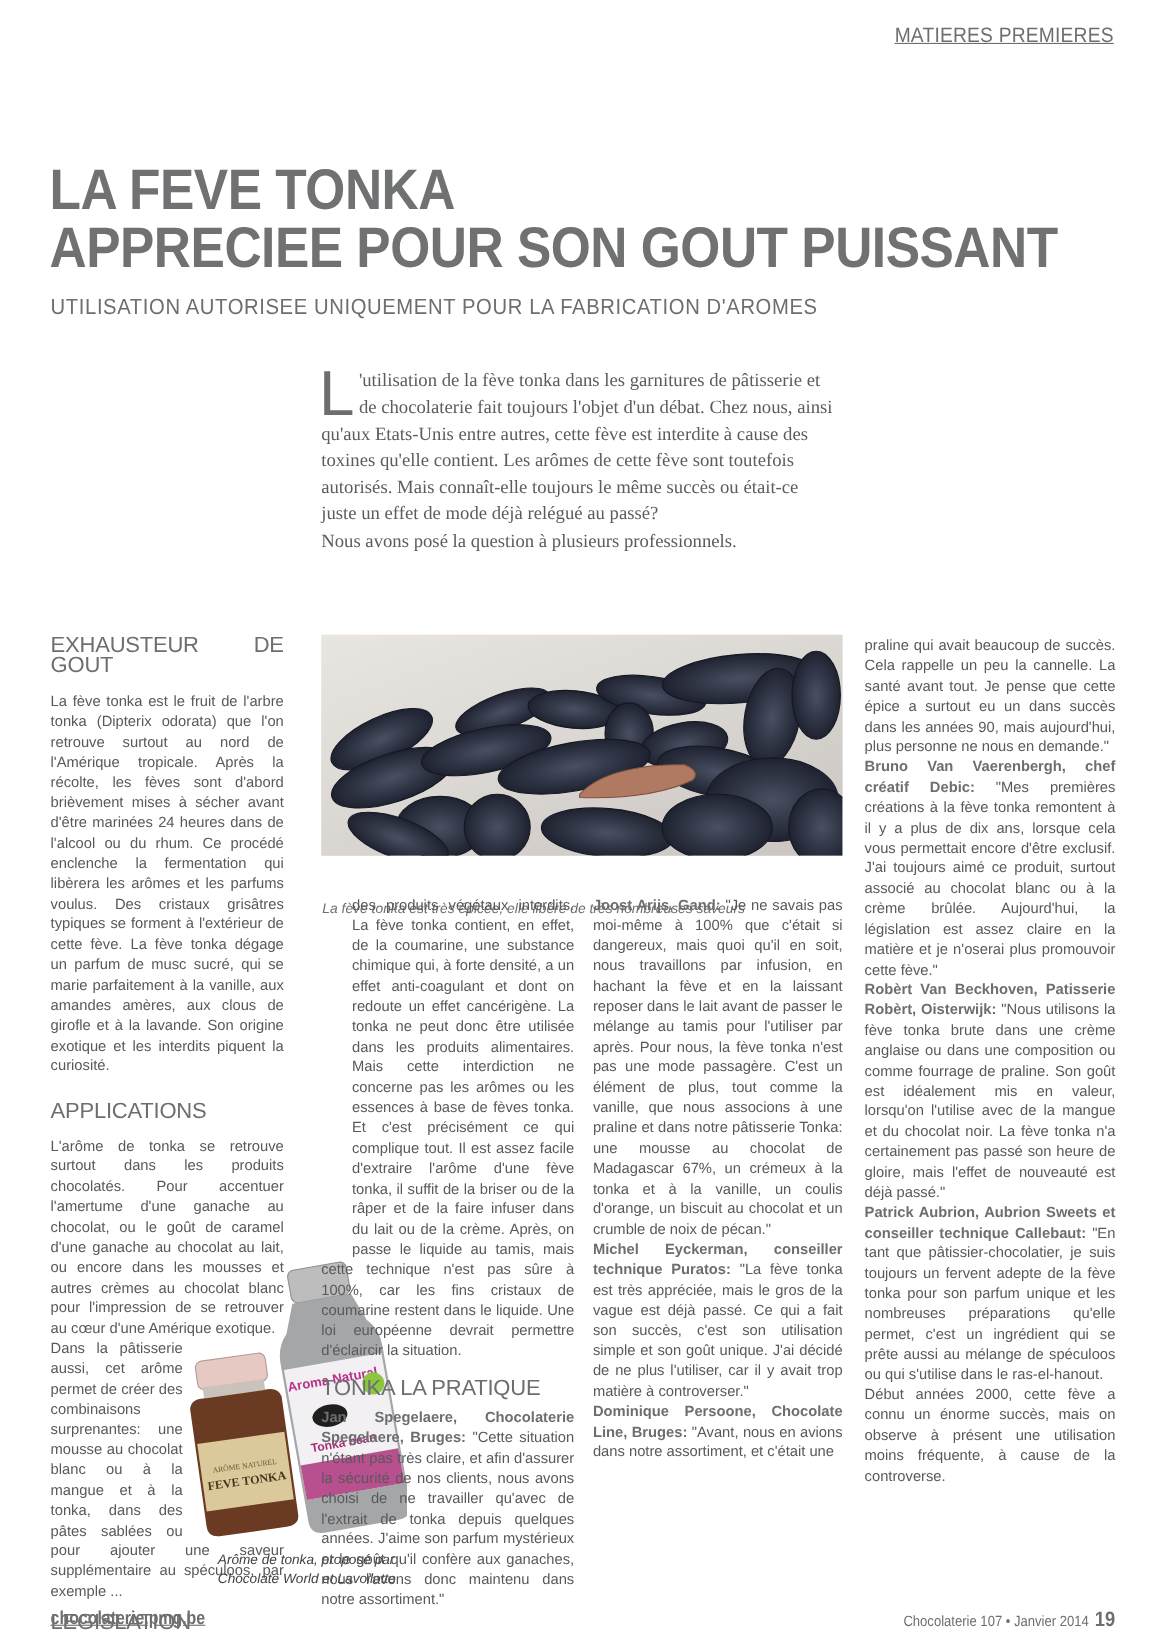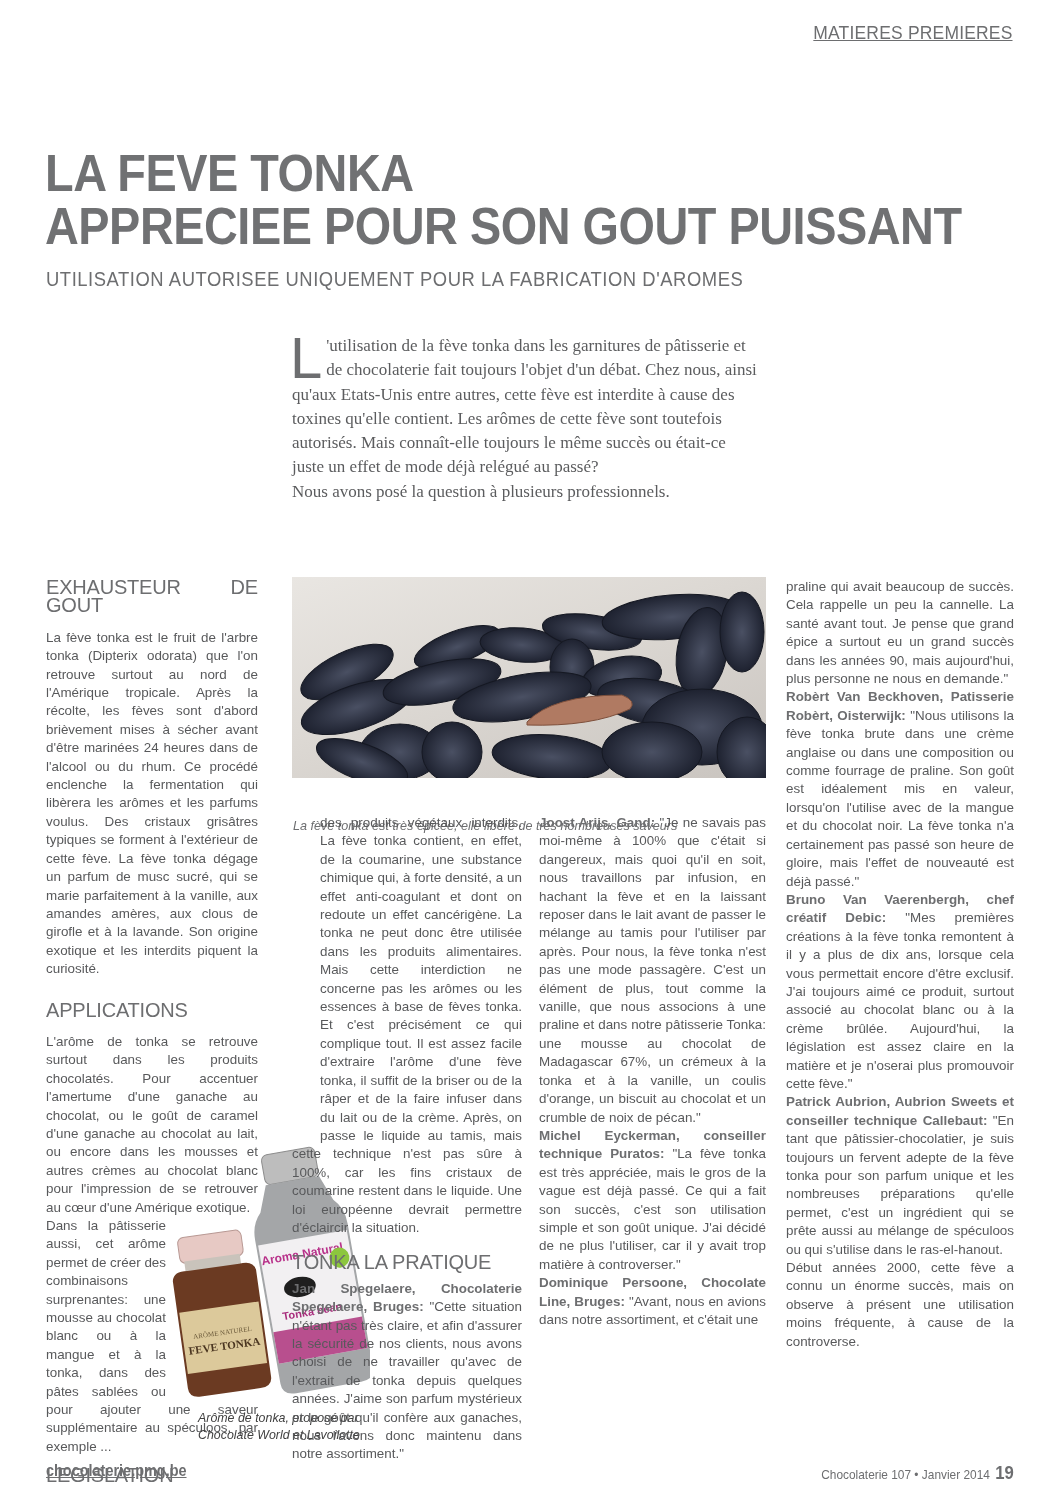--- a/index.html
+++ b/index.html
@@ -141,23 +141,23 @@
   <p><b>Jan Spegelaere, Chocolaterie Spegelaere, Bruges:</b> <span>"Cette situation n'étant pas très claire, et afin d'assurer la sécurité de nos clients, nous avons choisi de ne travailler qu'avec de l'extrait de tonka depuis quelques années. J'aime son parfum mystérieux et le goût qu'il confère aux ganaches, nous l'avons donc maintenu dans notre assortiment."</span></p>
 </div>
 
 <div class="col" id="col3">
   <p><b>Joost Arijs, Gand:</b> <span>"Je ne savais pas moi-même à 100% que c'était si dangereux, mais quoi qu'il en soit, nous travaillons par infusion, en hachant la fève et en la laissant reposer dans le lait avant de passer le mélange au tamis pour l'utiliser par après. Pour nous, la fève tonka n'est pas une mode passagère. C'est un élément de plus, tout comme la vanille, que nous associons à une praline et dans notre pâtisserie Tonka: une mousse au chocolat de Madagascar 67%, un crémeux à la tonka et à la vanille, un coulis d'orange, un biscuit au chocolat et un crumble de noix de pécan."</span></p>
   <p><b>Michel Eyckerman, conseiller technique Puratos:</b> <span>"La fève tonka est très appréciée, mais le gros de la vague est déjà passé. Ce qui a fait son succès, c'est son utilisation simple et son goût unique. J'ai décidé de ne plus l'utiliser, car il y avait trop matière à controverser."</span></p>
   <p><b>Dominique Persoone, Chocolate Line, Bruges:</b> <span>"Avant, nous en avions dans notre assortiment, et c'était une</span></p>
 </div>
 
 <div class="col" id="col4">
-  <p>praline qui avait beaucoup de succès. Cela rappelle un peu la cannelle. La santé avant tout. Je pense que grand épice a surtout eu un grand succès dans les années 90, mais aujourd'hui, plus personne ne nous en demande."</p>
+  <p>praline qui avait beaucoup de succès. Cela rappelle un peu la cannelle. La santé avant tout. Je pense que cette épice a surtout eu un dans succès dans les années 90, mais aujourd'hui, plus personne ne nous en demande."</p>
+  <p><b>Bruno Van Vaerenbergh, chef créatif Debic:</b> <span>"Mes premières créations à la fève tonka remontent à il y a plus de dix ans, lorsque cela vous permettait encore d'être exclusif. J'ai toujours aimé ce produit, surtout associé au chocolat blanc ou à la crème brûlée. Aujourd'hui, la législation est assez claire en la matière et je n'oserai plus promouvoir cette fève."</span></p>
   <p><b>Robèrt Van Beckhoven, Patisserie Robèrt, Oisterwijk:</b> <span>"Nous utilisons la fève tonka brute dans une crème anglaise ou dans une composition ou comme fourrage de praline. Son goût est idéalement mis en valeur, lorsqu'on l'utilise avec de la mangue et du chocolat noir. La fève tonka n'a certainement pas passé son heure de gloire, mais l'effet de nouveauté est déjà passé."</span></p>
-  <p><b>Bruno Van Vaerenbergh, chef créatif Debic:</b> <span>"Mes premières créations à la fève tonka remontent à il y a plus de dix ans, lorsque cela vous permettait encore d'être exclusif. J'ai toujours aimé ce produit, surtout associé au chocolat blanc ou à la crème brûlée. Aujourd'hui, la législation est assez claire en la matière et je n'oserai plus promouvoir cette fève."</span></p>
   <p><b>Patrick Aubrion, Aubrion Sweets et conseiller technique Callebaut:</b> <span>"En tant que pâtissier-chocolatier, je suis toujours un fervent adepte de la fève tonka pour son parfum unique et les nombreuses préparations qu'elle permet, c'est un ingrédient qui se prête aussi au mélange de spéculoos ou qui s'utilise dans le ras-el-hanout.</span></p>
   <p>Début années 2000, cette fève a connu un énorme succès, mais on observe à présent une utilisation moins fréquente, à cause de la controverse.</p>
 </div>
 
 <div class="footer-left">chocolaterie.pmg.be</div>
 <div class="footer-right">
   <span>Chocolaterie 107 • Janvier 2014</span><span class="pagenum">19</span>
 </div>
 
 </body></html>

